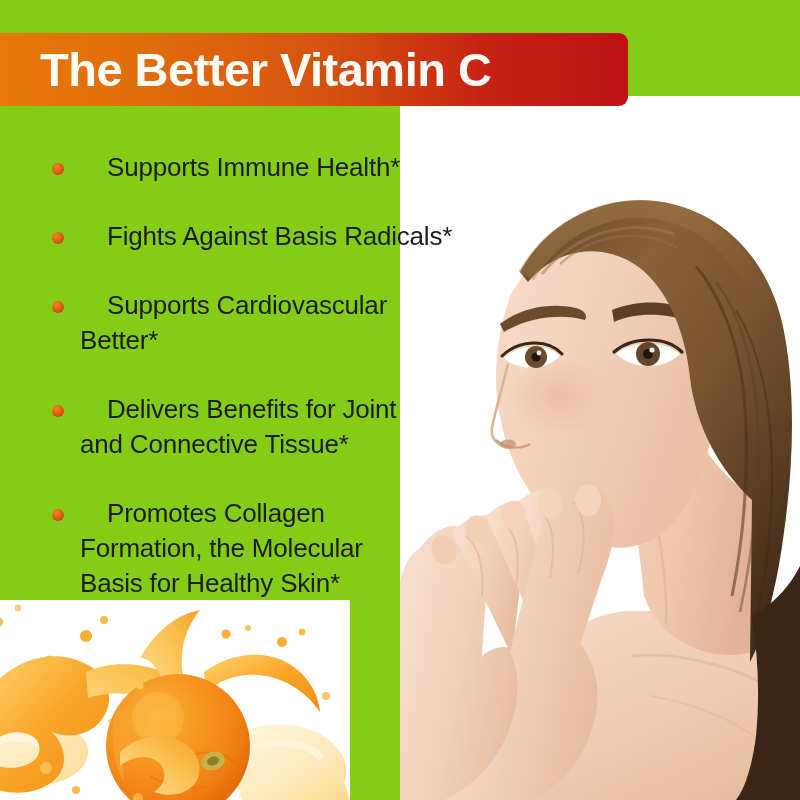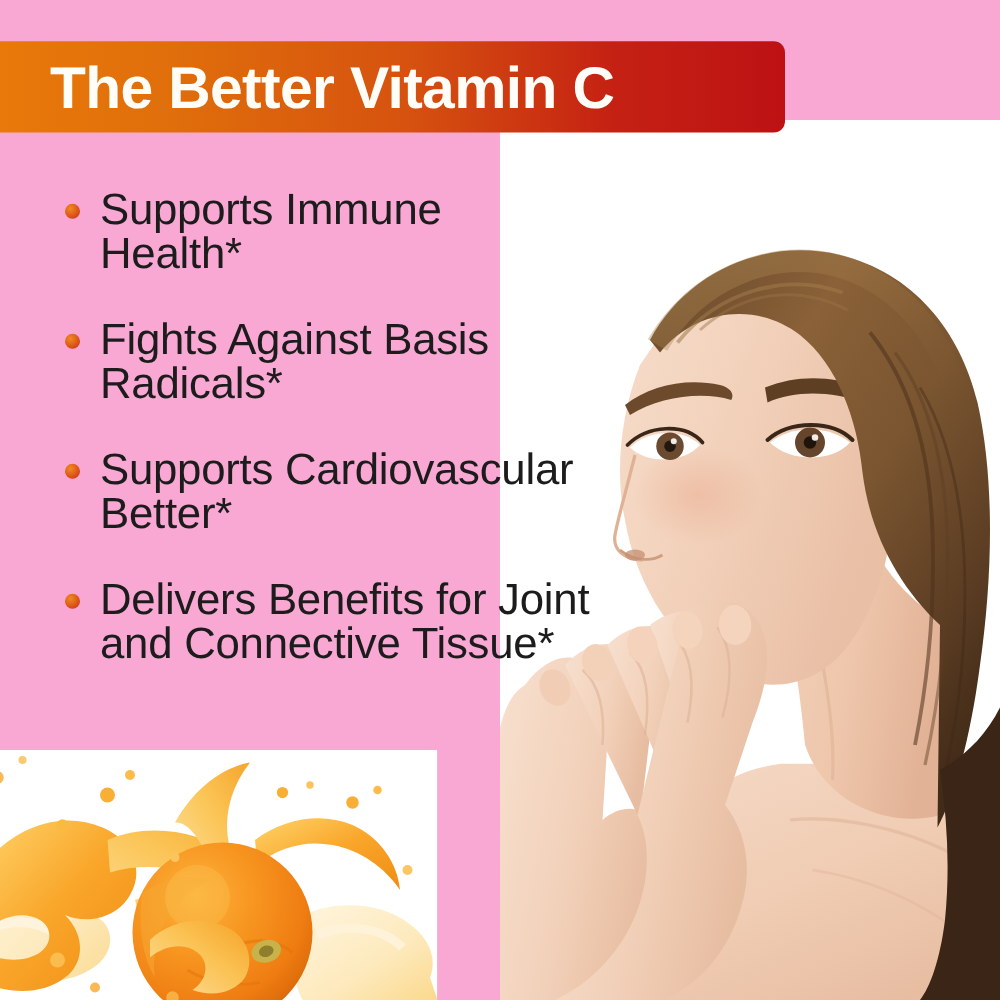--- a/index.html
+++ b/index.html
@@ -10,21 +10,21 @@
   body {
     width: 800px;
     height: 800px;
     overflow: hidden;
     font-family: "Liberation Sans", sans-serif;
   }
   #poster {
     position: relative;
     width: 800px;
     height: 800px;
-    background: #f9a8d4;
+    background: #84cc16;
     overflow: hidden;
   }
 
   
   #model-photo {
     position: absolute;
     left: 400px;
     top: 96px;
     width: 400px;
     height: 704px;
@@ -88,24 +88,25 @@
     left: 8px;
     top: 13px;
     width: 12px;
     height: 12px;
     border-radius: 50%;
     background: radial-gradient(circle at 36% 32%, #f08a1e 0%, #e0601a 45%, #c62a17 100%);
   }
   .benefit-text {
     color: #1c1c1c;
     font-family: "Liberation Sans", sans-serif;
-    font-size: 35px;
+    font-size: 26px;
     line-height: 35px;
     letter-spacing: -0.2px;
     white-space: pre-line;
+    margin-left: 27px;
   }
 </style>
 </head>
 <body>
 
 <div id="poster">
 
   <div id="model-photo">
     <svg width="400" height="704" viewBox="0 0 400 704" xmlns="http://www.w3.org/2000/svg">
       <defs>
@@ -304,16 +305,22 @@
       <span class="benefit-text">Supports Cardiovascular
 Better*</span>
     </div>
 
     <div class="benefit-item">
       <span class="benefit-bullet"></span>
       <span class="benefit-text">Delivers Benefits for Joint
 and Connective Tissue*</span>
     </div>
 
+    <div class="benefit-item">
+      <span class="benefit-bullet"></span>
+      <span class="benefit-text">Promotes Collagen
+Formation, the Molecular
+Basis for Healthy Skin*</span>
+    </div>
 
   </div>
 
 </div>
 
 </body></html>

